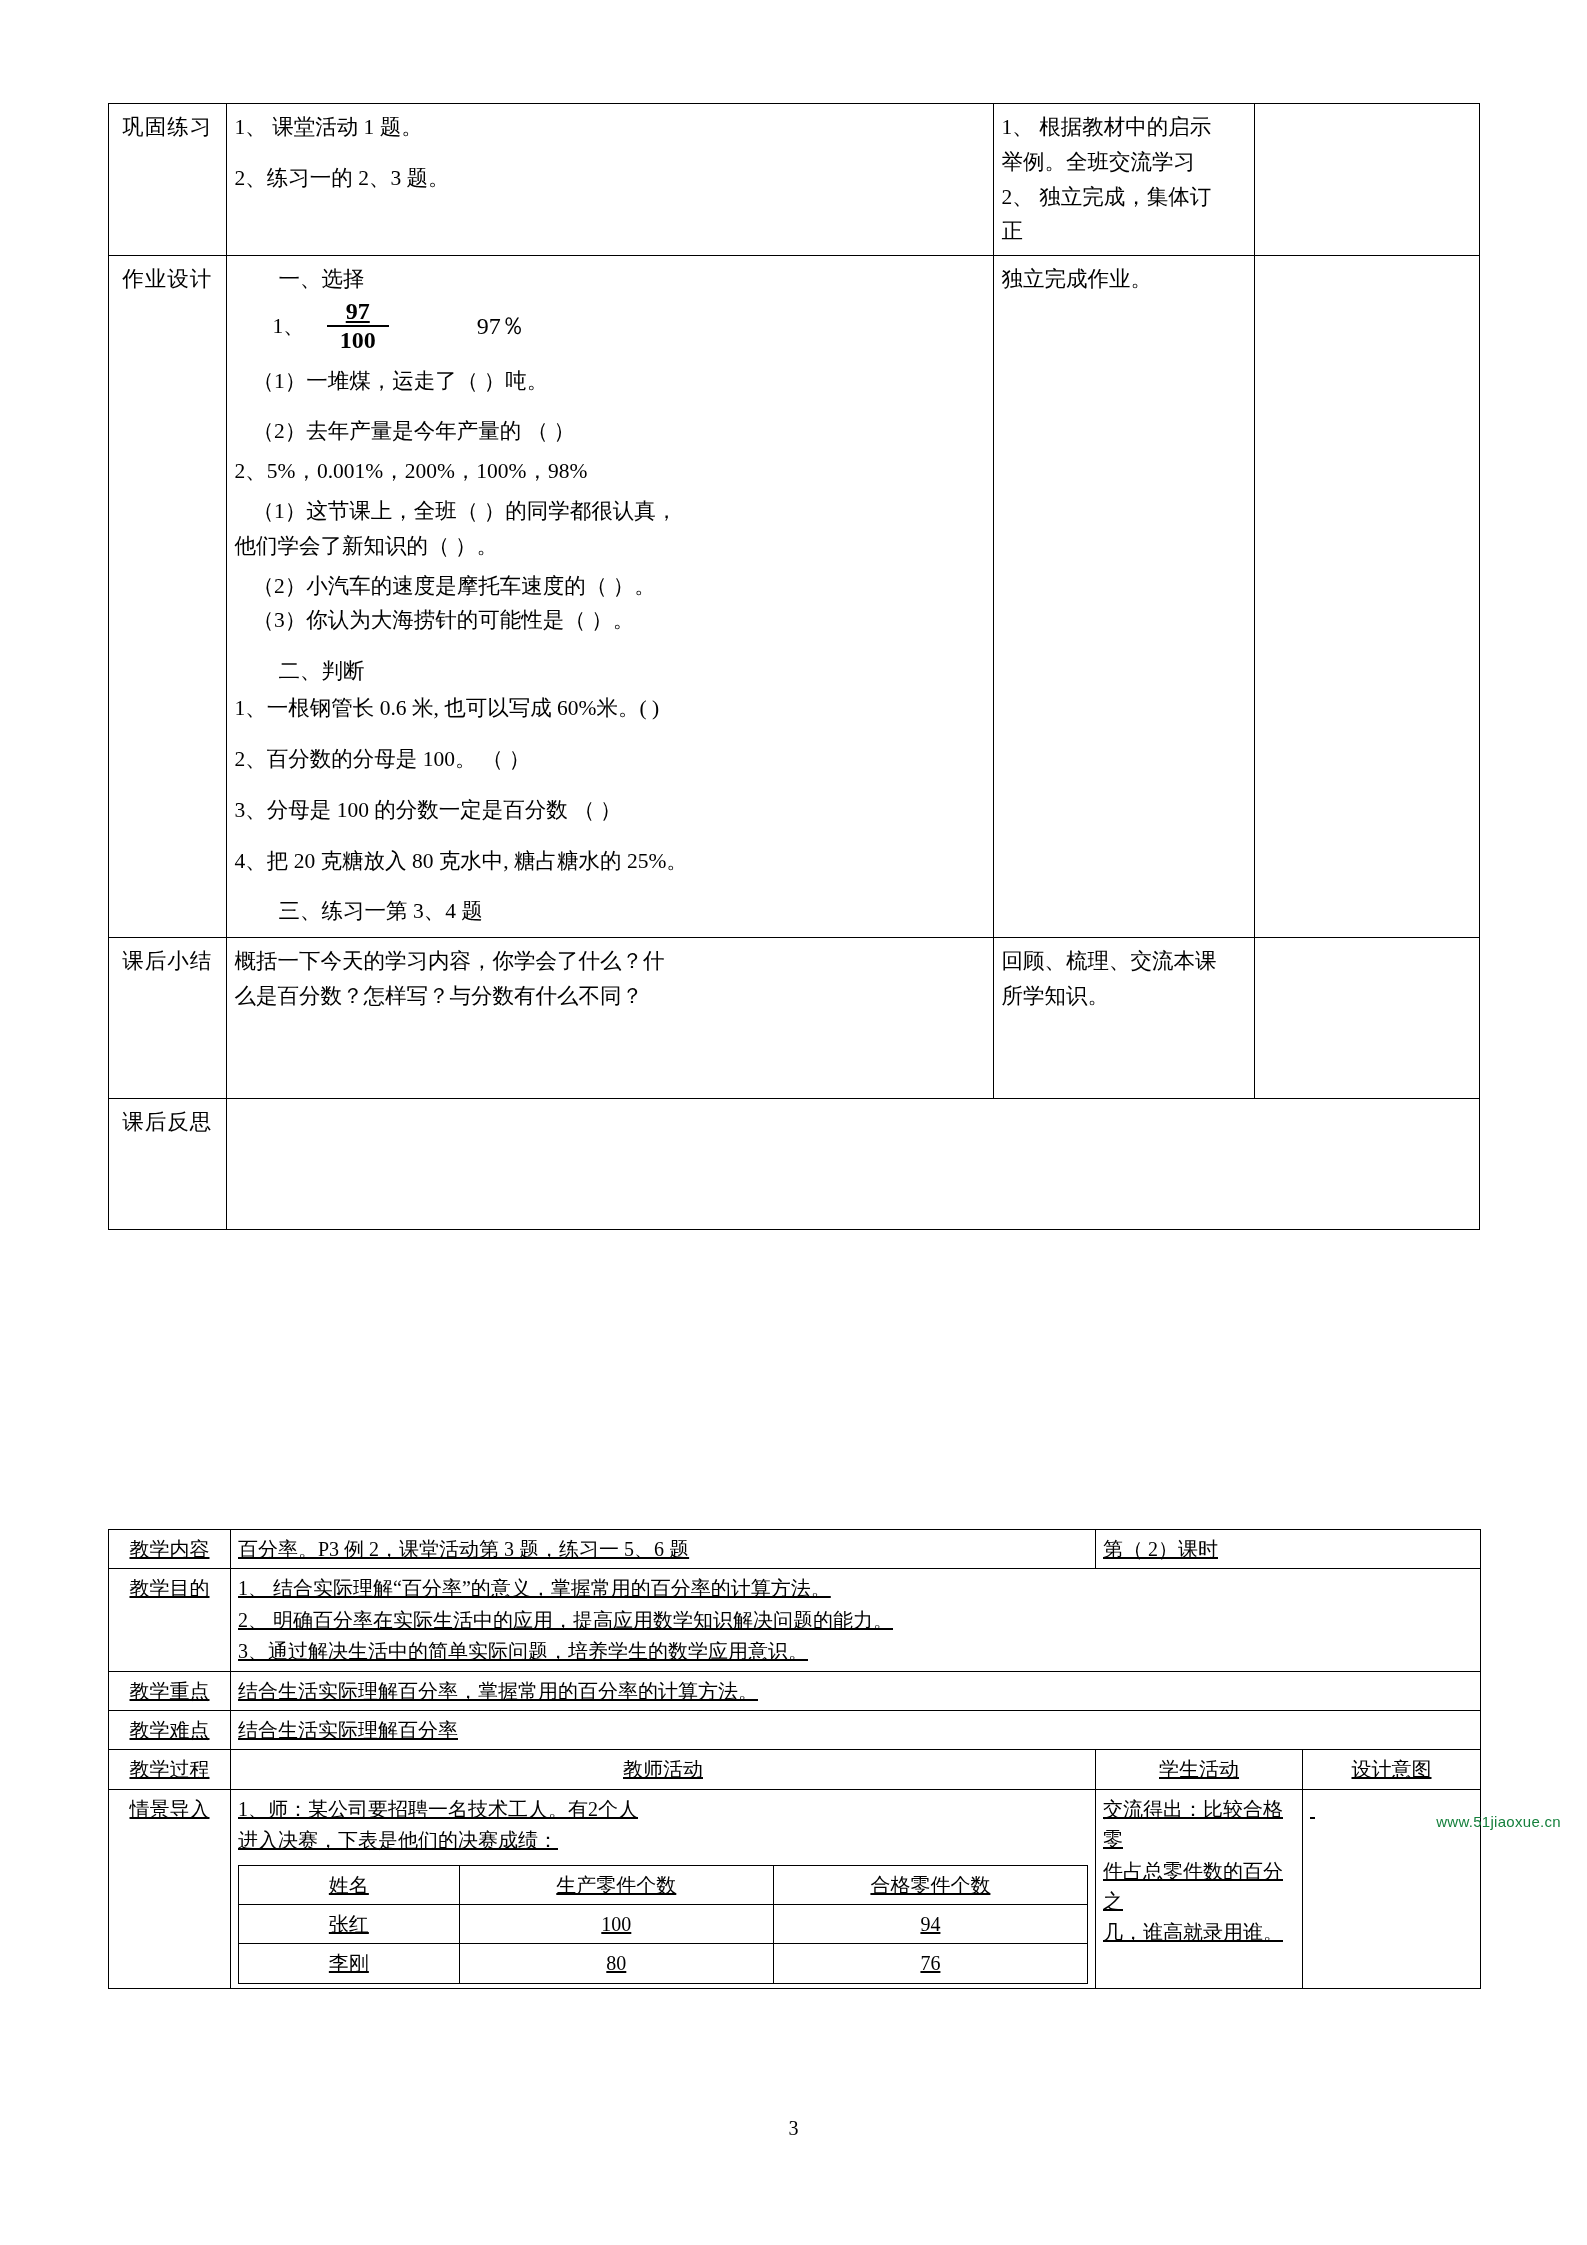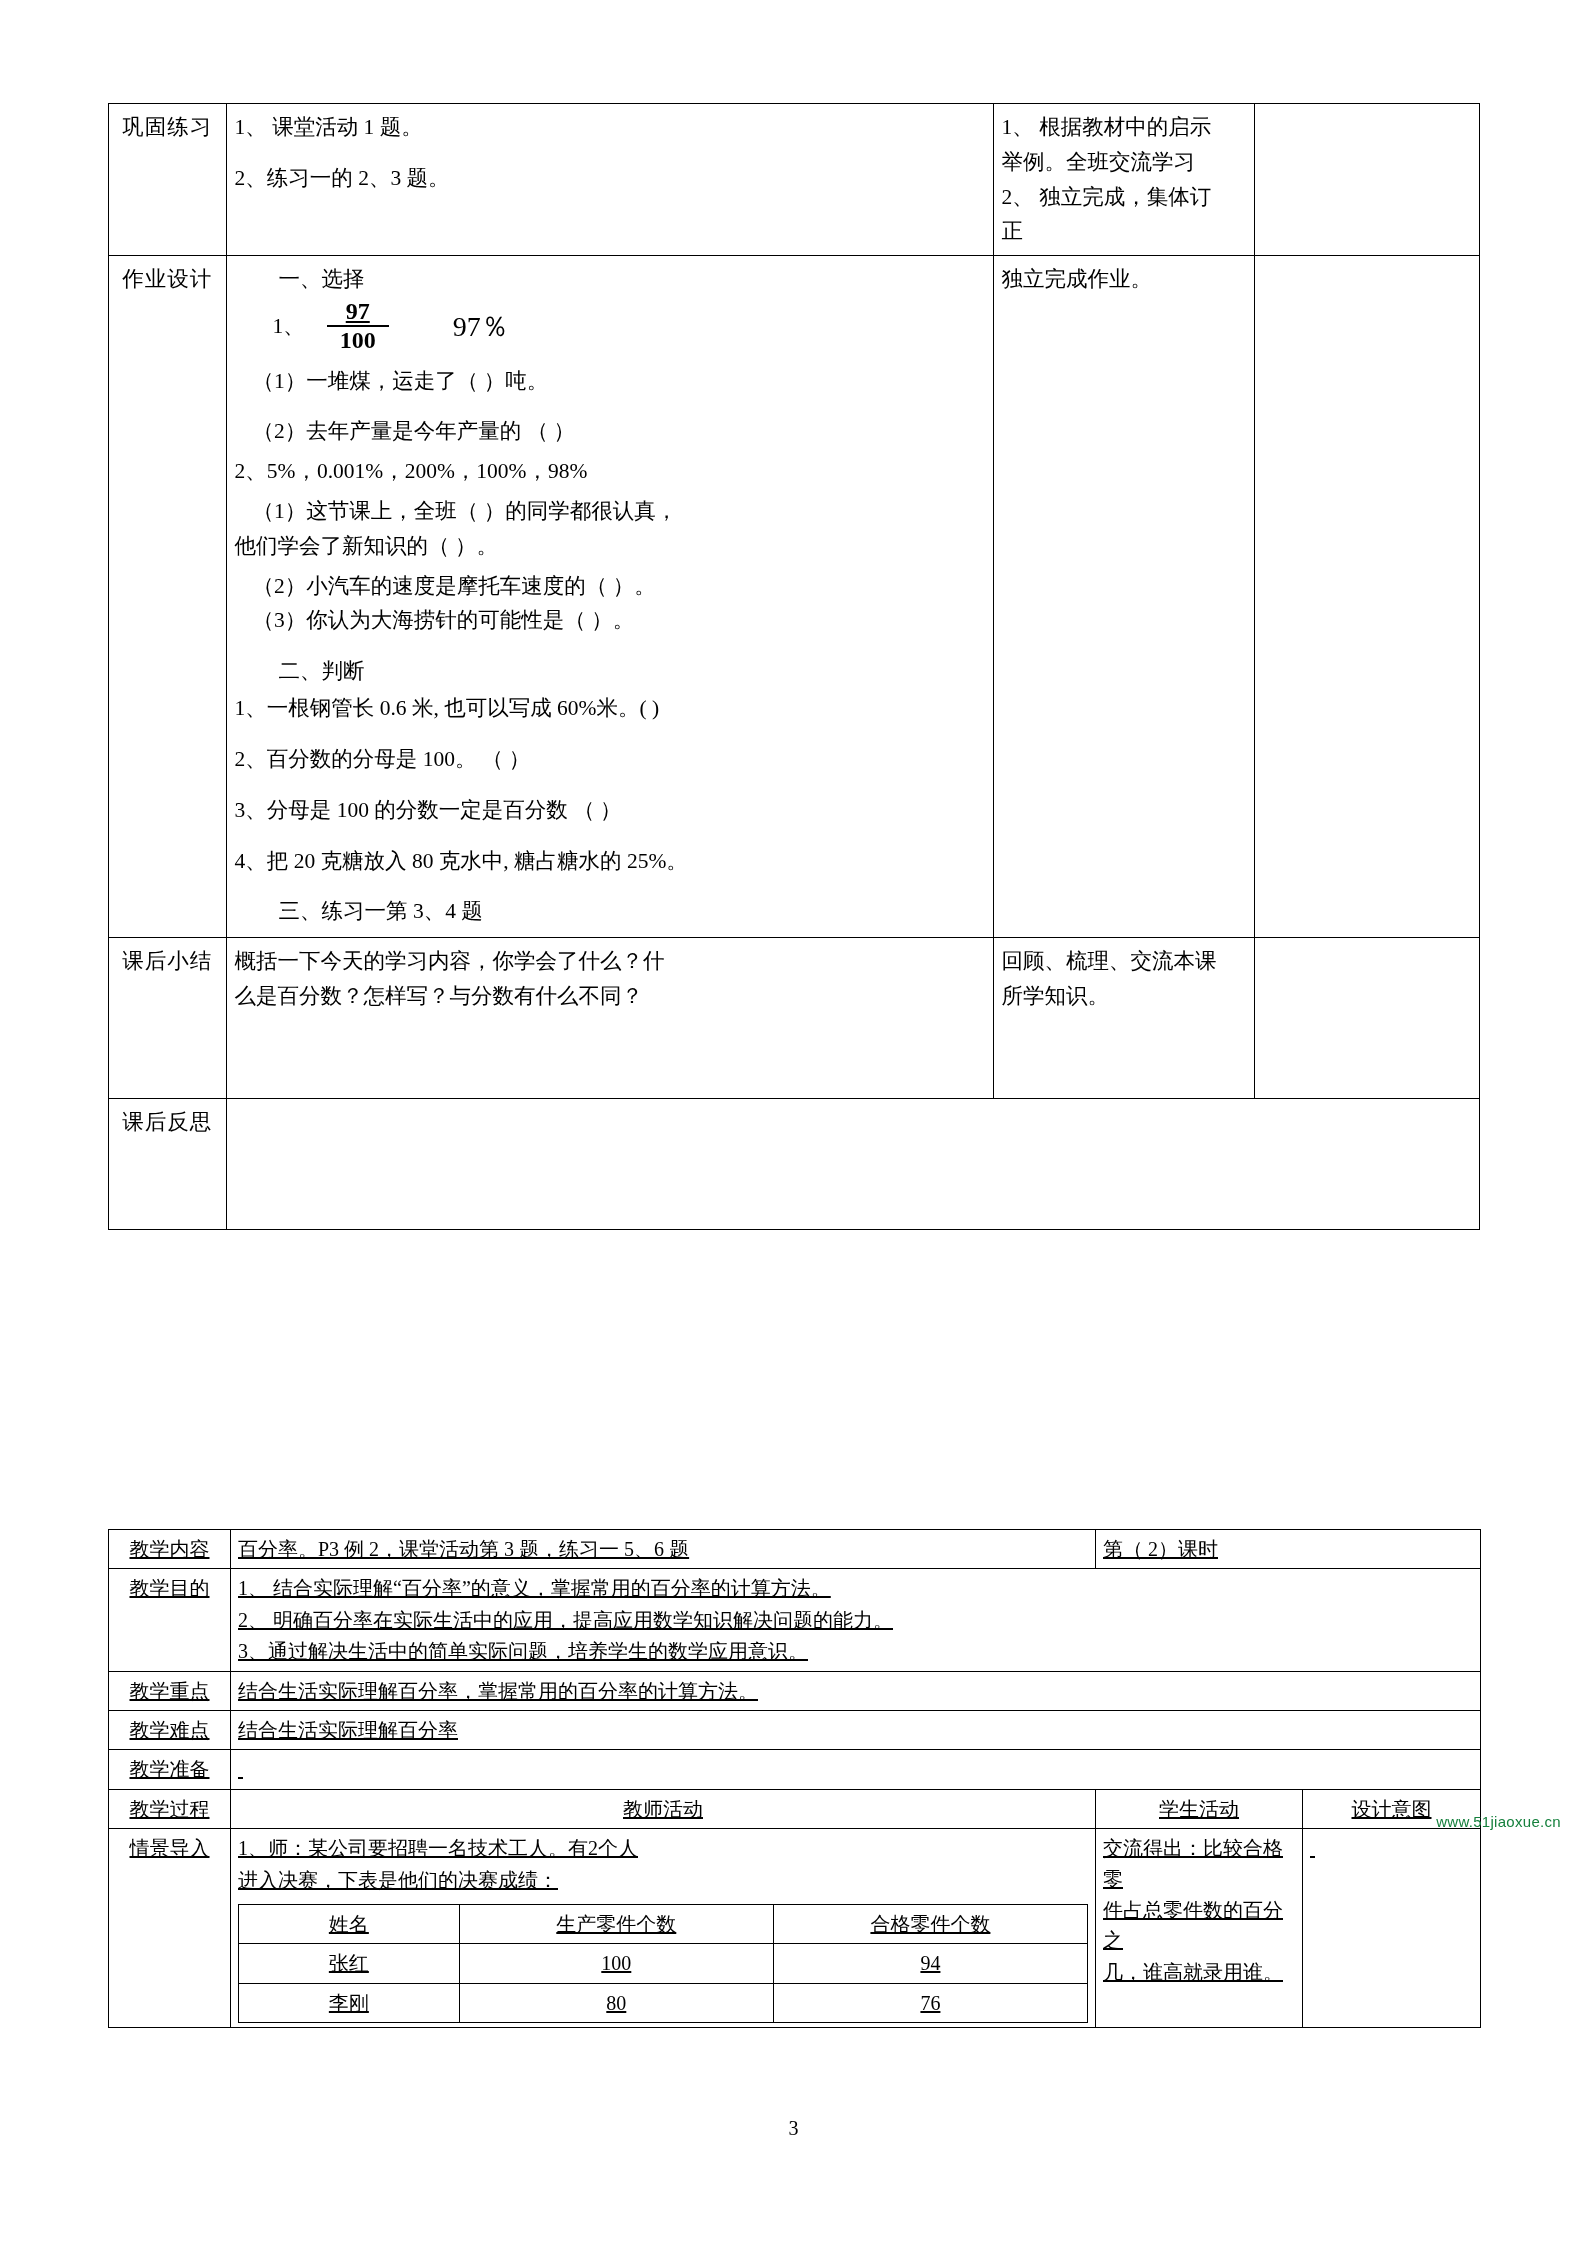--- a/index.html
+++ b/index.html
@@ -77,21 +77,21 @@
     font-size: 24px;
     min-width: 62px;
   }
   .frac .num { padding: 0 4px 1px 4px; text-decoration: underline; }
   .frac .bar {
     width: 100%;
     height: 0;
     border-top: 2.4px solid #000;
   }
   .frac .den { padding: 1px 4px 0 4px; }
-  .frac-right { margin-left: 64px; font-size: 28px; }
+  .frac-right { margin-left: 88px; font-size: 24px; }
   .head-sub { padding-left: 44px; margin: 0 0 2px 0; }
 
   
   #table-two {
     position: absolute;
     left: 108px;
     top: 1529px;
     width: 1372px;
     text-decoration: underline;
   }
@@ -267,24 +267,20 @@
       <tr>
         <td class="t2-label">教学重点</td>
         <td colspan="4">结合生活实际理解百分率，掌握常用的百分率的计算方法。</td>
       </tr>
 
       <tr>
         <td class="t2-label">教学难点</td>
         <td colspan="4">结合生活实际理解百分率</td>
       </tr>
 
-      <tr>
-        <td class="t2-label">教学准备</td>
-        <td colspan="4">&nbsp;</td>
-      </tr>
 
       <tr>
         <td class="t2-label">教学过程</td>
         <td colspan="2" class="ctr">教师活动</td>
         <td class="ctr">学生活动</td>
         <td class="ctr">设计意图</td>
       </tr>
 
       <tr>
         <td class="t2-label">情景导入</td>

